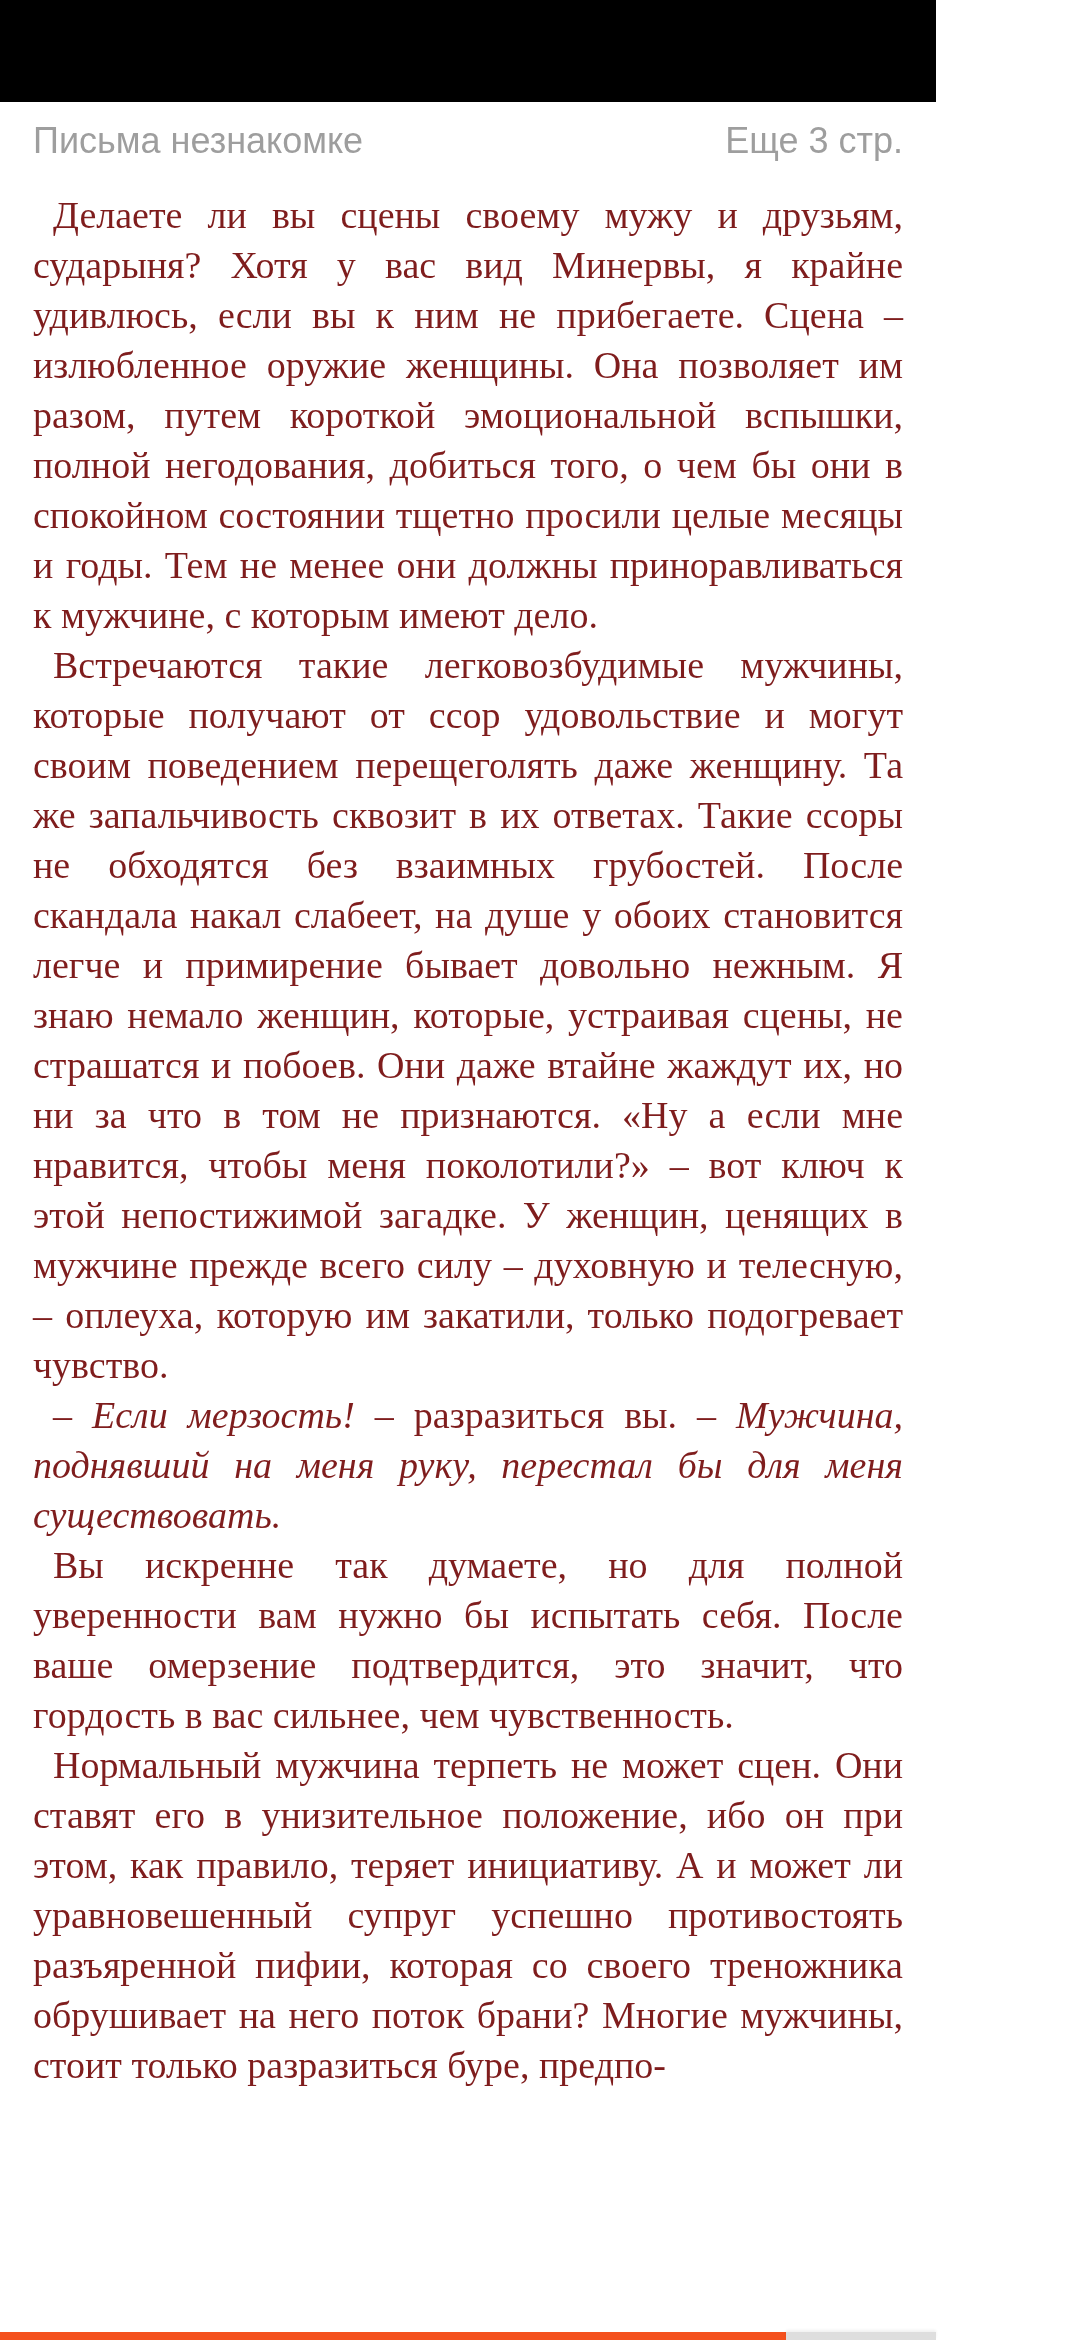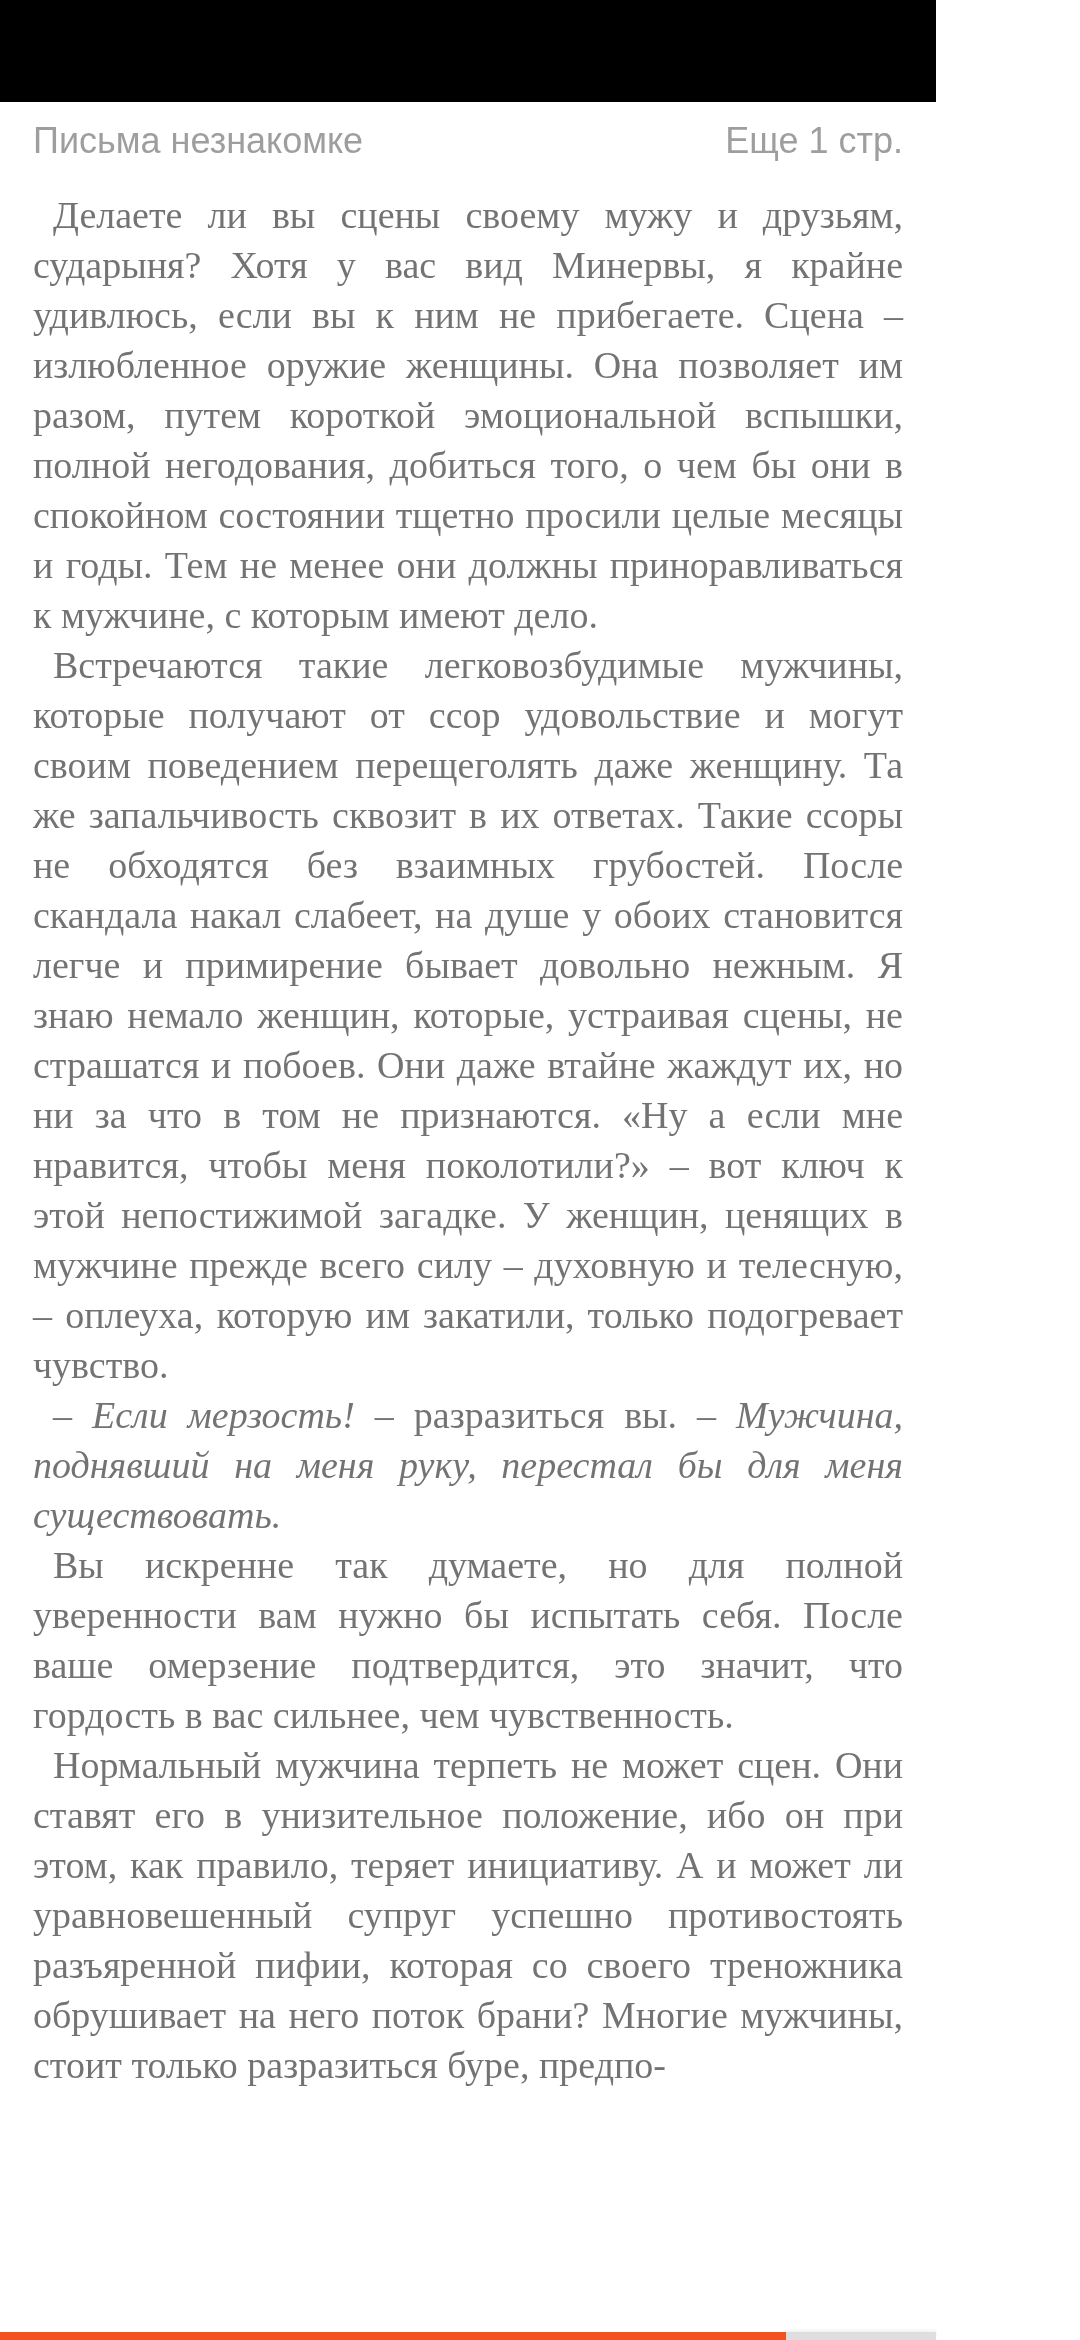--- a/index.html
+++ b/index.html
@@ -41,21 +41,21 @@
     font-family: "Liberation Serif", serif;
     font-size: 42px;
     line-height: 46px;
     font-weight: 700;
     color: #101010;
   }
   .page-text {
     margin: 28px 33px 0 33px;
     font-size: 38px;
     line-height: 50px;
-    color: #737373;
+    color: #7f1d1d;
     text-align: justify;
     overflow-wrap: break-word;
     hyphens: auto;
     -webkit-hyphens: auto;
   }
   .para {
     margin: 0;
     padding: 0;
     text-indent: 20px;
   }
@@ -78,21 +78,21 @@
 </style>
 </head>
 <body>
 
 <div class="screen">
 
   <div class="status-bar"></div>
 
   <div class="reader-header">
     <span class="hdr-left">Письма незнакомке</span>
-    <span class="hdr-right">Еще 1 стр.</span>
+    <span class="hdr-right">Еще 3 стр.</span>
   </div>
 
   <div class="page-area">
 
     <div class="page-text">
         <p class="para"><span>Делаете ли вы сцены своему мужу и друзьям, сударыня? Хотя у вас вид Минервы, я крайне удивлюсь, если вы к ним не прибегаете. Сцена – излюбленное оружие женщины. Она позволяет им разом, путем короткой эмоциональной вспышки, полной негодования, добиться того, о чем бы они в спокойном состоянии тщетно просили целые месяцы и годы. Тем не менее они должны приноравливаться к мужчине, с которым имеют дело.</span></p>
         <p class="para"><span>Встречаются такие легковозбудимые мужчины, которые получают от ссор удовольствие и могут своим поведением перещеголять даже женщину. Та же запальчивость сквозит в их ответах. Такие ссоры не обходятся без взаимных грубостей. После скандала накал слабеет, на душе у обоих становится легче и примирение бывает довольно нежным. Я знаю немало женщин, которые, устраивая сцены, не страшатся и побоев. Они даже втайне жаждут их, но ни за что в том не признаются. «Ну а если мне нравится, чтобы меня поколотили?» – вот ключ к этой непостижимой загадке. У женщин, ценящих в мужчине прежде всего силу – духовную и телесную, – оплеуха, которую им закатили, только подогревает чувство.</span></p>
         <p class="para"><em>– Если мерзость!</em><span> – разразиться вы. – </span><em>Мужчина, поднявший на меня руку, перестал бы для меня существовать.</em></p>
         <p class="para"><span>Вы искренне так думаете, но для полной уверенности вам нужно бы испытать себя. После ваше омерзение подтвердится, это значит, что гордость в вас сильнее, чем чувственность.</span></p>
         <p class="para"><span>Нормальный мужчина терпеть не может сцен. Они ставят его в унизительное положение, ибо он при этом, как правило, теряет инициативу. А и может ли уравновешенный супруг успешно противостоять разъяренной пифии, которая со своего треножника обрушивает на него поток брани? Многие мужчины, стоит только разразиться буре, предпо-</span></p>

